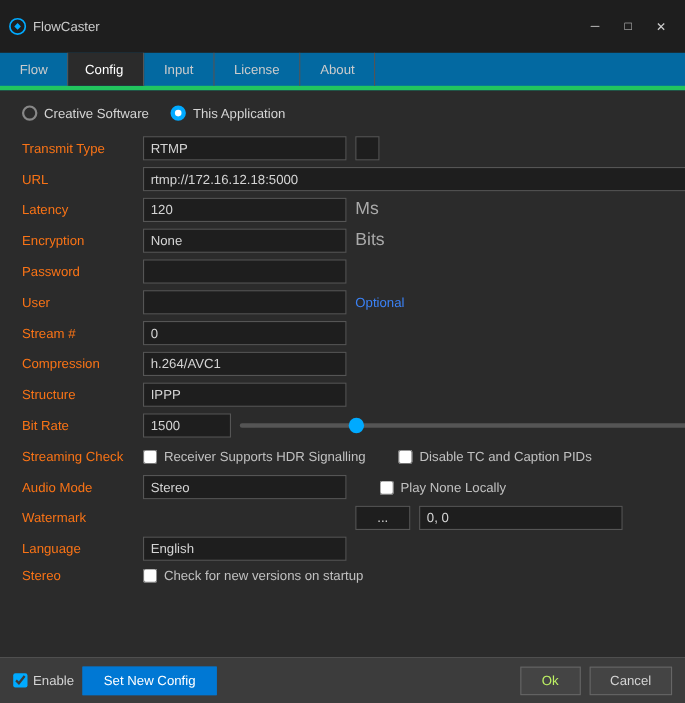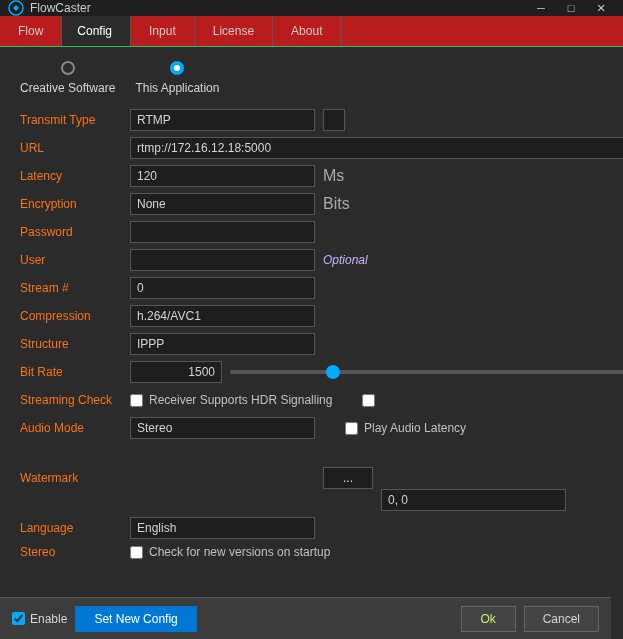--- a/index.html
+++ b/index.html
@@ -7,21 +7,21 @@
       background: #2b2b2b;
       font-family: 'Segoe UI', Arial, sans-serif;
       font-size: 12px;
       color: #d4d4d4;
       width: 623px;
       height: 639px;
       overflow: hidden;
     }
     .title-bar {
       background: #1e1e1e;
-      height: 16px;
+      height: 48px;
       display: flex;
       align-items: center;
       padding: 0 8px;
       user-select: none;
     }
     .title-bar-icon {
       width: 16px;
       height: 16px;
       margin-right: 6px;
       display: flex;
@@ -48,23 +48,23 @@
       border: none;
       color: #cccccc;
       cursor: pointer;
       font-size: 11px;
       display: flex;
       align-items: center;
       justify-content: center;
     }
 
     .tab-bar {
-      background: #b91c1c;
-      display: flex;
-      border-bottom: 1px solid #22c55e;
+      background: #0369a1;
+      display: flex;
+      border-bottom: 4px solid #22c55e;
     }
     .tab {
       padding: 8px 18px;
       cursor: pointer;
       font-size: 12px;
       color: #cccccc;
       border-right: 1px solid #555;
     }
     .tab.active {
       background: #2b2b2b;
@@ -82,21 +82,20 @@
       display: flex;
       align-items: center;
       gap: 20px;
       margin-bottom: 14px;
     }
     .radio-item {
       display: flex;
       align-items: center;
       gap: 6px;
       cursor: pointer;
-      flex-direction: column;
     }
     .radio-circle {
       width: 14px;
       height: 14px;
       border-radius: 50%;
       border: 2px solid #888;
       background: transparent;
       display: flex;
       align-items: center;
       justify-content: center;
@@ -145,23 +144,22 @@
       width: 497px !important;
     }
     .input-medium {
       width: 185px;
     }
     .unit-label {
       color: #aaa;
       font-size: 16px;
     }
     .optional-label {
-      color: #c4b5fd;
-      font-size: 12px;
-      font-style: italic;
+      color: #3b82f6;
+      font-size: 12px;
     }
 
     .slider-row {
       display: flex;
       align-items: center;
       gap: 8px;
     }
     input[type="range"] {
       -webkit-appearance: none;
       height: 4px;
@@ -224,28 +222,27 @@
       min-width: 50px;
     }
     .coords-input {
       background: #1e1e1e;
       border: 1px solid #555;
       color: #d4d4d4;
       font-size: 12px;
       padding: 3px 6px;
       height: 22px;
       width: 100px;
-      margin-top: 44px;
     }
 
     .footer {
       position: absolute;
       bottom: 0;
       left: 0;
-      right: 12px;
+      right: 0;
       height: 42px;
       background: #3c3c3c;
       border-top: 1px solid #555;
       display: flex;
       align-items: center;
       padding: 0 12px;
       gap: 8px;
     }
     .footer-left {
       display: flex;
@@ -374,41 +371,42 @@
       <input type="text" class="input-medium" value="h.264/AVC1" style="">
     </div>
 
     <div class="form-label">Structure</div>
     <div class="form-field">
       <input type="text" class="input-medium" value="IPPP" style="">
     </div>
 
     <div class="form-label">Bit Rate</div>
     <div class="form-field slider-row">
-      <input type="text" style="width: 92px; text-align: right;" value="1500">
+      <input type="text" style="width: 80px;" value="1500">
       <input type="range" min="0" max="100" value="25" style="width: 280px;">
     </div>
 
     <div class="form-label">Streaming Check</div>
     <div class="form-field streaming-limits-row">
       <div class="checkbox-row">
         <input type="checkbox" style="">
         <span class="checkbox-label">Receiver Supports HDR Signalling</span>
       </div>
       <div class="checkbox-row">
         <input type="checkbox" style="">
+        <span class="checkbox-label">Disable TC and Caption PIDs</span>
       </div>
     </div>
 
     <div class="form-label">Audio Mode</div>
     <div class="form-field audio-mode-row">
       <input type="text" class="input-medium" value="Stereo" style="">
       <div class="checkbox-row">
         <input type="checkbox" style="">
-        <span class="checkbox-label">Play Audio Latency</span>
+        <span class="checkbox-label">Play None Locally</span>
       </div>
     </div>
 
     <div class="form-label">Watermark</div>
     <div class="form-field watermark-row">
       <div style="width:185px;"></div>
       <button class="dots-btn">...</button>
       <input type="text" class="coords-input" value="0, 0" style="">
     </div>
 

